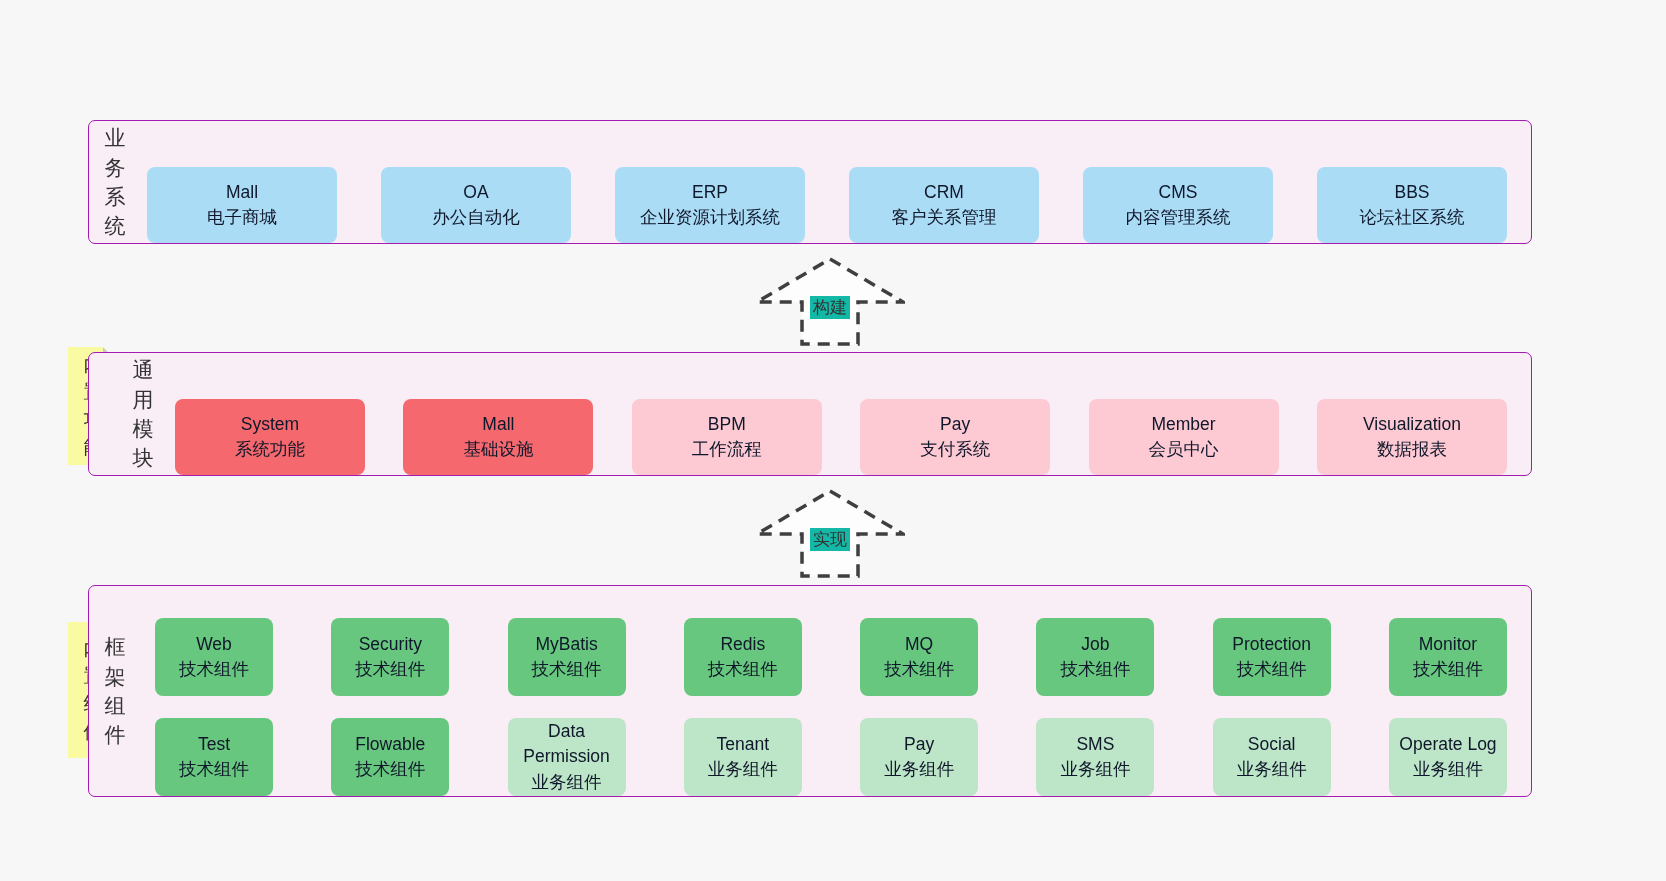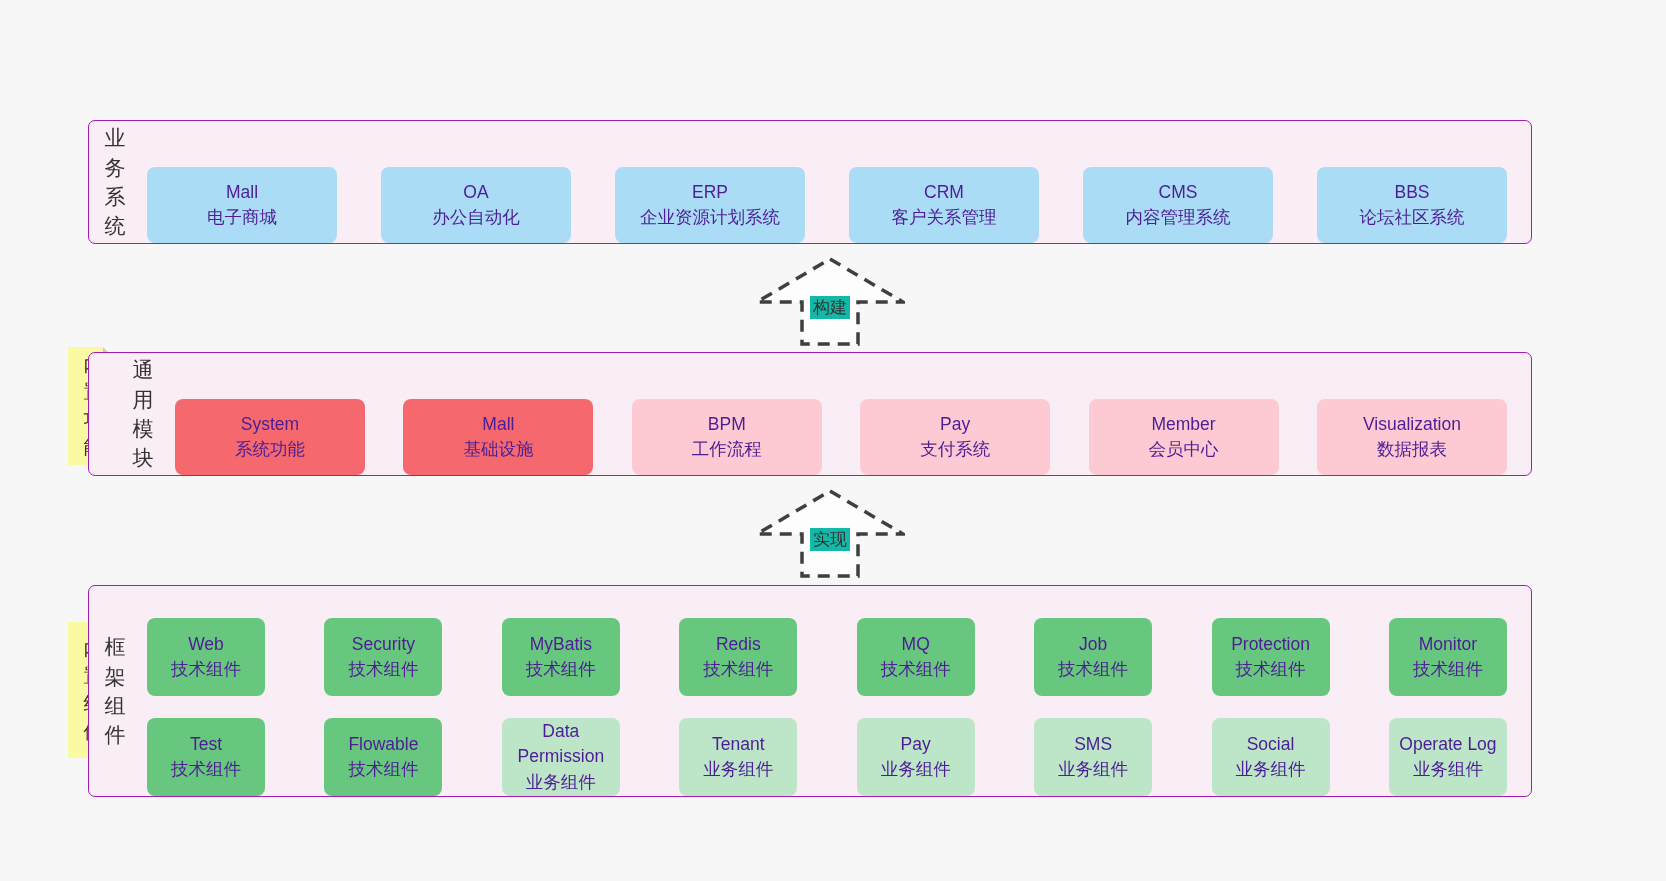--- a/index.html
+++ b/index.html
@@ -23,21 +23,21 @@
     background:#f9edf6;
     border:1px solid #a21caf;
     border-radius:7px;
     box-sizing:border-box;
     display:flex;
     align-items:flex-end;
     z-index:2;
   }
   #sec-business{top:120px;height:124px;}
   #sec-modules{top:352px;height:124px;padding-left:28px;}
-  #sec-components{top:585px;height:212px;}
+  #sec-components{top:585px;height:212px;gap:8px;}
 
   .vlabel{
     width:24px;
     margin:auto 0 auto 14px;
     font-size:21px;
     line-height:1.4;
     text-align:center;
     word-break:break-all;
     color:#333;
     flex:none;
@@ -63,21 +63,21 @@
   }
   
   .box{
     border-radius:8px;
     display:flex;
     flex-direction:column;
     justify-content:center;
     text-align:center;
     font-size:17.5px;
     line-height:1.45;
-    color:#4c1d95;
+    color:#0f172a;
     box-sizing:border-box;
     padding:2px 6px;
   }
   .box-6{width:190px;height:76px;flex:none;}
   .box-8{width:118px;height:78px;flex:none;}
   .blue{background:#abdcf6;}
   .red{background:#f5696e;}
   .pink{background:#fdc9d3;}
   .green{background:#68c77e;}
   .green-light{background:#bde5c7;}

